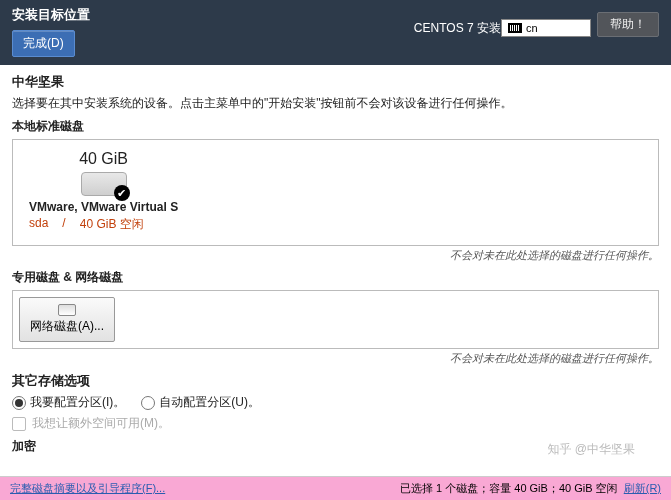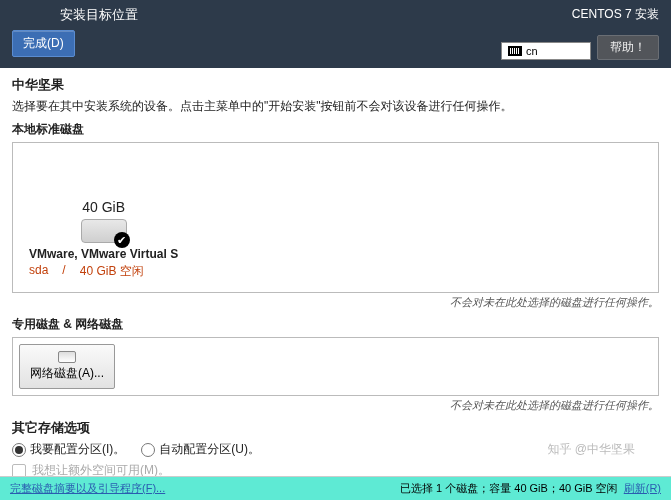--- a/index.html
+++ b/index.html
@@ -1,55 +1,55 @@
 <!DOCTYPE html>
 <html><head>
 <meta charset="utf-8">
 <style>
 * { box-sizing: border-box; margin: 0; padding: 0; font-family: "Microsoft YaHei", sans-serif; }
 body { width: 671px; height: 500px; background: #fff; font-size: 12px; position: relative; overflow: hidden; }
 
 .topbar { background: #2d3a4a; color: #fff; padding: 6px 12px 8px; display: flex; justify-content: space-between; align-items: flex-start; }
 .topbar-left { display: flex; flex-direction: column; gap: 6px; }
-.top-title { font-size: 13px; font-weight: normal; margin-left: 48px; }
+.top-title { font-size: 13px; font-weight: bold; }
 .done-btn { background: #3c6eb4; border: 1px solid #5a8cd0; color: #fff; padding: 4px 10px; font-size: 12px; cursor: pointer; width: fit-content; border-radius: 2px; box-shadow: inset 0 1px 0 rgba(255,255,255,0.2); }
-.topbar-right { display: flex; flex-direction: column; align-items: flex-end; gap: 6px; }
+.topbar-right { display: flex; flex-direction: row; align-items: flex-end; gap: 0; }
 .install-title { font-size: 12px; }
 .kb-help { display: flex; gap: 6px; align-items: flex-end; }
 .kb-box { background: #fff; color: #000; padding: 2px 6px; font-size: 11px; display: flex; align-items: center; gap: 4px; min-width: 90px; border: 1px solid #888; }
 .kb-icon { display: inline-block; width: 14px; height: 10px; background: #000; position: relative; }
 .kb-icon::after { content: ""; position: absolute; inset: 2px; background: repeating-linear-gradient(to right, #fff 0 1px, #000 1px 2px); }
 .help-btn { background: #52555a; color: #eee; border: 1px solid #6a6e74; padding: 3px 12px; font-size: 12px; cursor: pointer; border-radius: 2px; margin-top: 6px; }
 
 .content { padding: 8px 12px 4px; color: #222; }
 .section-title { font-weight: bold; font-size: 13px; margin-bottom: 4px; }
 .section-desc { font-size: 12px; margin-bottom: 6px; }
 .subhead { font-weight: bold; font-size: 12px; margin: 6px 0 4px; }
 
 .disk-frame { border: 1px solid #bbb; padding: 8px 10px 10px; margin-bottom: 2px; }
 .disk-item { display: inline-block; text-align: center; padding: 2px 6px; }
-.disk-size { font-size: 14px; margin-bottom: 4px; margin-top: 46px; }
+.disk-size { font-size: 16px; margin-bottom: 4px; }
 .disk-icon { width: 46px; height: 24px; background: linear-gradient(#e8e8e8,#cfcfcf); border: 1px solid #aaa; border-radius: 4px; margin: 0 auto 2px; position: relative; }
 .disk-check { position: absolute; right: -4px; bottom: -6px; width: 16px; height: 16px; background: #000; border-radius: 50%; color: #fff; font-size: 11px; line-height: 16px; text-align: center; }
 .disk-name { font-weight: bold; font-size: 12px; margin-top: 4px; }
 .disk-meta { font-size: 12px; color: #c2410c; display: flex; gap: 14px; margin-top: 2px; }
 
 .hint { text-align: right; font-style: italic; color: #555; font-size: 11px; margin: 2px 0 6px; }
 
 .add-frame { border: 1px solid #bbb; padding: 6px; margin-bottom: 2px; }
 .add-btn { border: 1px solid #999; background: linear-gradient(#fafafa,#e2e2e2); padding: 6px 10px; font-size: 12px; cursor: pointer; display: flex; flex-direction: column; align-items: center; gap: 2px; width: fit-content; border-radius: 2px; }
 .add-icon { width: 18px; height: 12px; border: 1px solid #888; background: linear-gradient(#ddd,#fff); border-radius: 2px; }
 
 .radio-row { display: flex; align-items: center; gap: 16px; margin: 4px 0; font-size: 12px; }
 .radio { width: 14px; height: 14px; border: 1px solid #777; border-radius: 50%; display: inline-flex; align-items: center; justify-content: center; margin-right: 4px; vertical-align: middle; }
 .radio.sel::after { content: ""; width: 8px; height: 8px; background: #333; border-radius: 50%; }
 .check { width: 14px; height: 14px; border: 1px solid #bbb; display: inline-block; margin-right: 6px; vertical-align: middle; border-radius: 2px; }
 .disabled { color: #aaa; }
 
-.bottombar { position: absolute; bottom: 0; left: 0; right: 0; border-top: 1px solid #ccc; background: #5eead4; padding: 4px 10px; display: flex; justify-content: space-between; align-items: center; font-size: 11px; }
+.bottombar { position: absolute; bottom: 0; left: 0; right: 0; border-top: 1px solid #ccc; background: #f9a8d4; padding: 4px 10px; display: flex; justify-content: space-between; align-items: center; font-size: 11px; }
 .link { color: #2a5db0; text-decoration: underline; cursor: pointer; }
 
 .watermark { position: absolute; right: 30px; bottom: 40px; color: #bbb; font-size: 12px; background: rgba(255,255,255,0.6); padding: 2px 6px; }
 </style>
 </head>
 <body>
 
 <div class="topbar">
   <div class="topbar-left">
     <div class="top-title">安装目标位置</div>

